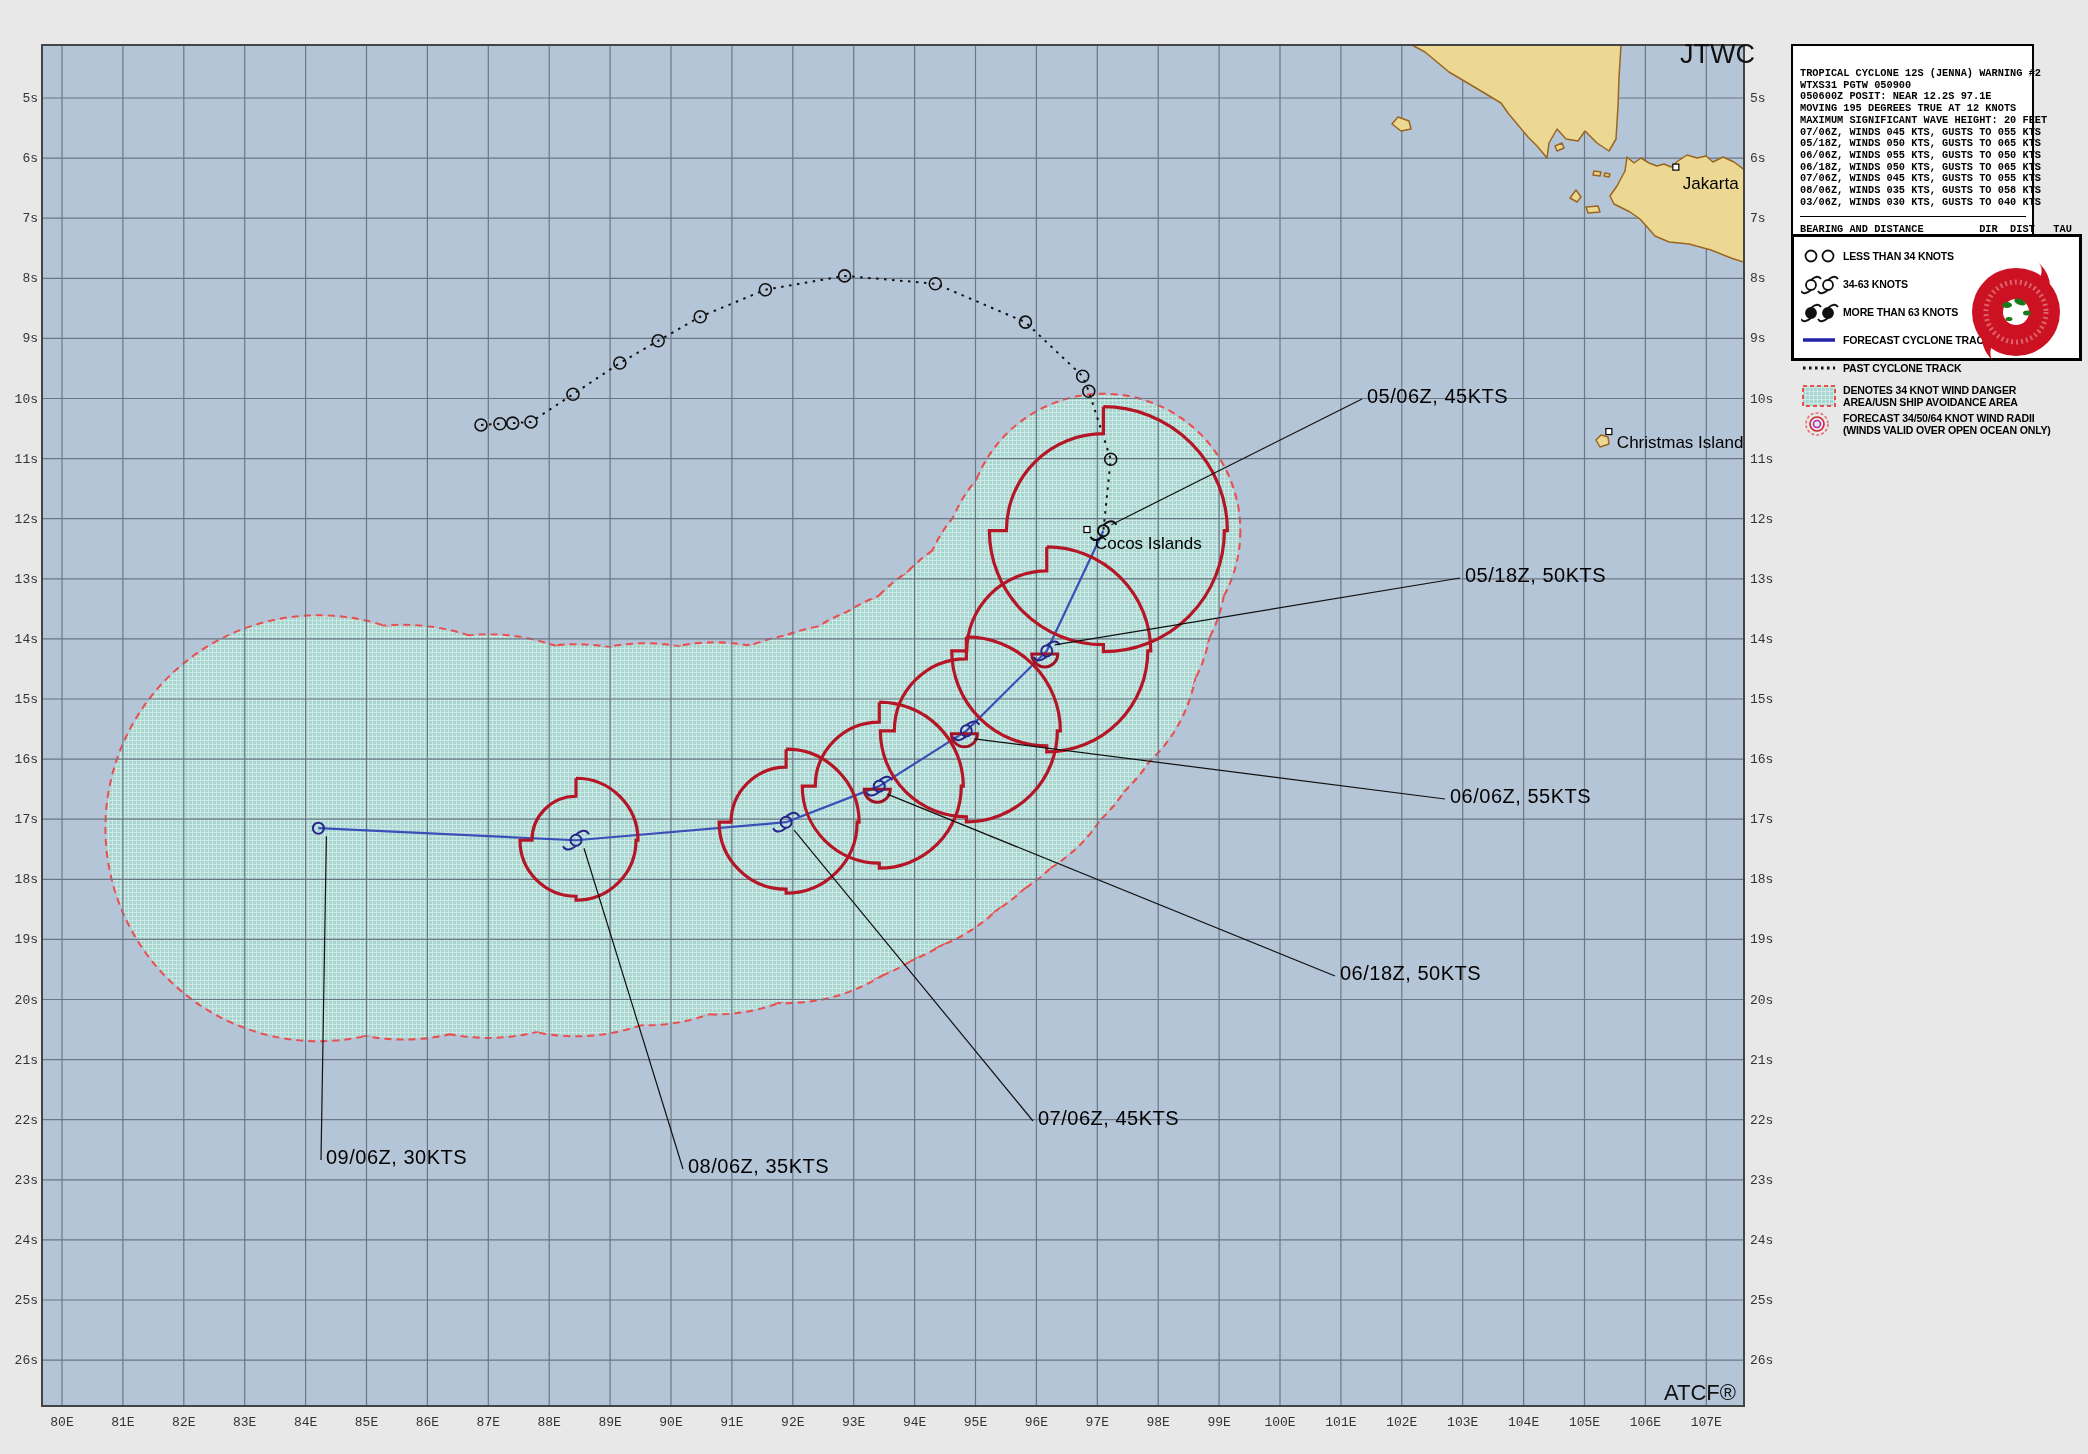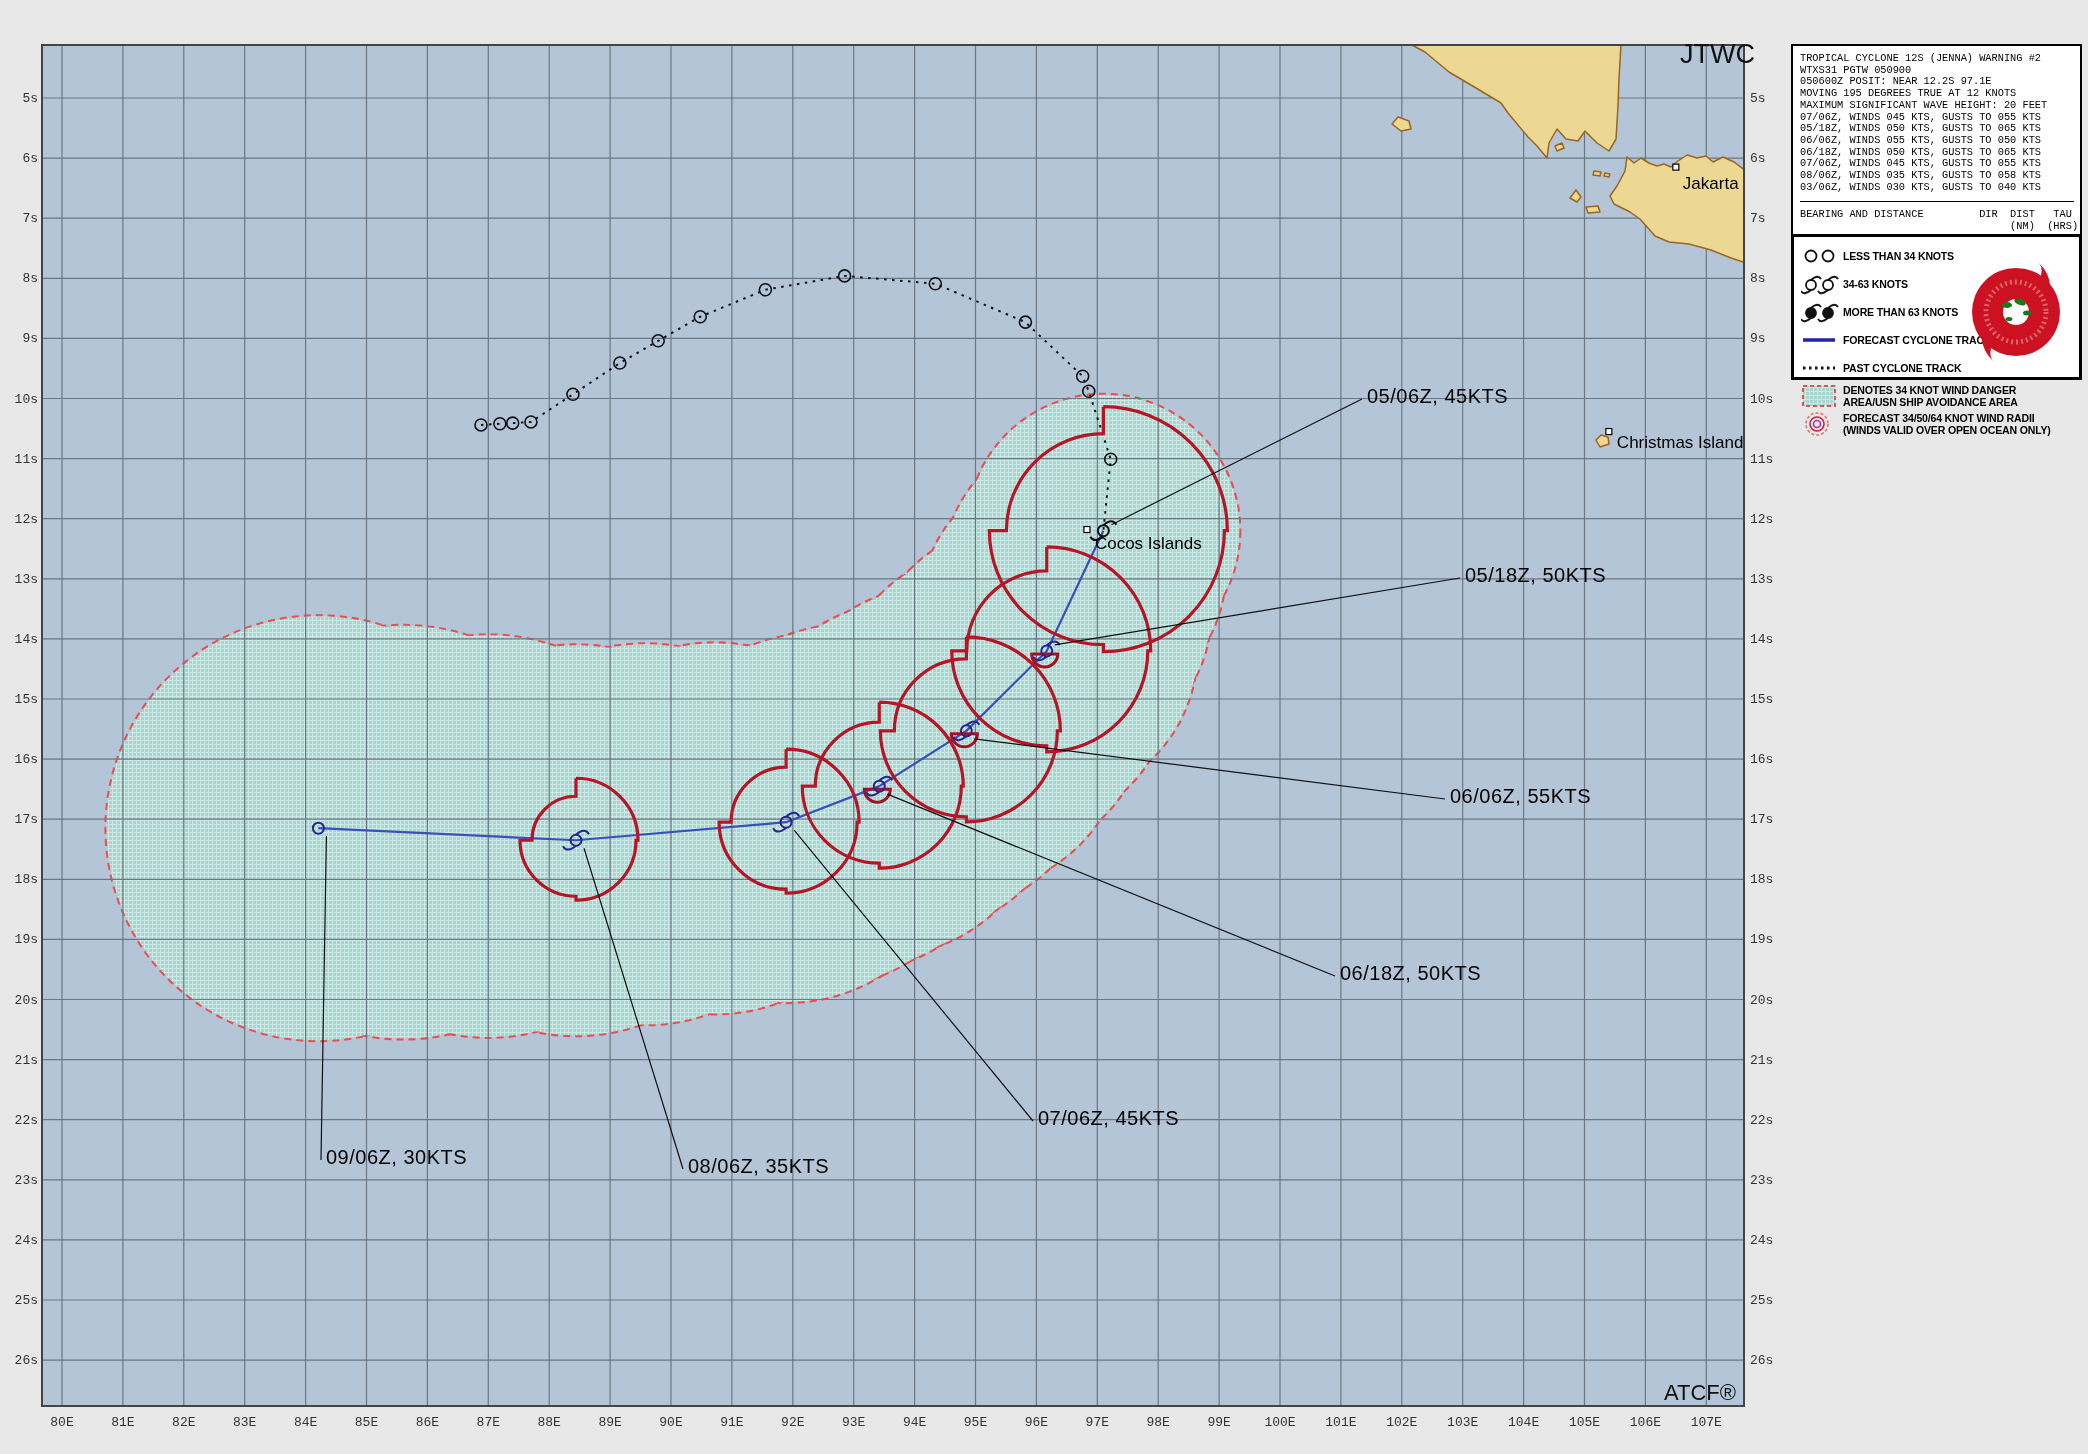--- a/index.html
+++ b/index.html
@@ -1,25 +1,25 @@
 <!DOCTYPE html>
 <html><head>
 <meta charset="utf-8">
 <style>
   html,body{margin:0;padding:0;background:#e8e8e8;}
   .stage{position:relative;width:2088px;height:1454px;background:#e8e8e8;
          font-family:"Liberation Sans",sans-serif;overflow:hidden;}
   #map-svg{position:absolute;left:0;top:0;}
   .panel{position:absolute;background:#ffffff;box-sizing:border-box;}
-  #info-box{left:1791px;top:44px;width:291px;border:2px solid #000;
-            padding:7px 6px 4px 7px;}
+  #info-box{left:1791px;top:44px;width:243px;border:2px solid #000;
+            padding:22px 6px 4px 7px;font-weight:bold;}
   #info-box .iline{font-family:"Liberation Mono","DejaVu Sans Mono",monospace;
             font-size:10.3px;line-height:11.7px;white-space:pre;color:#000;}
   #info-box hr{border:none;border-top:1.5px solid #000;margin:8px 0 7px 0;}
-  #legend-box{left:1791px;top:234px;width:291px;height:146px;border:3px solid #000;
+  #legend-box{left:1791px;top:234px;width:291px;height:127px;border:3px solid #000;
             padding:6px 4px 4px 7px;}
   .lrow{display:flex;align-items:center;margin:0 0 2px 0;}
   .lrow .licon{width:42px;flex:0 0 42px;display:flex;align-items:center;}
   .lrow .ltext{font-size:11px;font-weight:bold;line-height:12.5px;color:#000;
             letter-spacing:-0.2px;transform:scaleX(0.96);transform-origin:left;}
   #logo-wrap{position:absolute;right:4px;top:16px;width:118px;height:118px;}
 </style>
 </head>
 <body>
 

